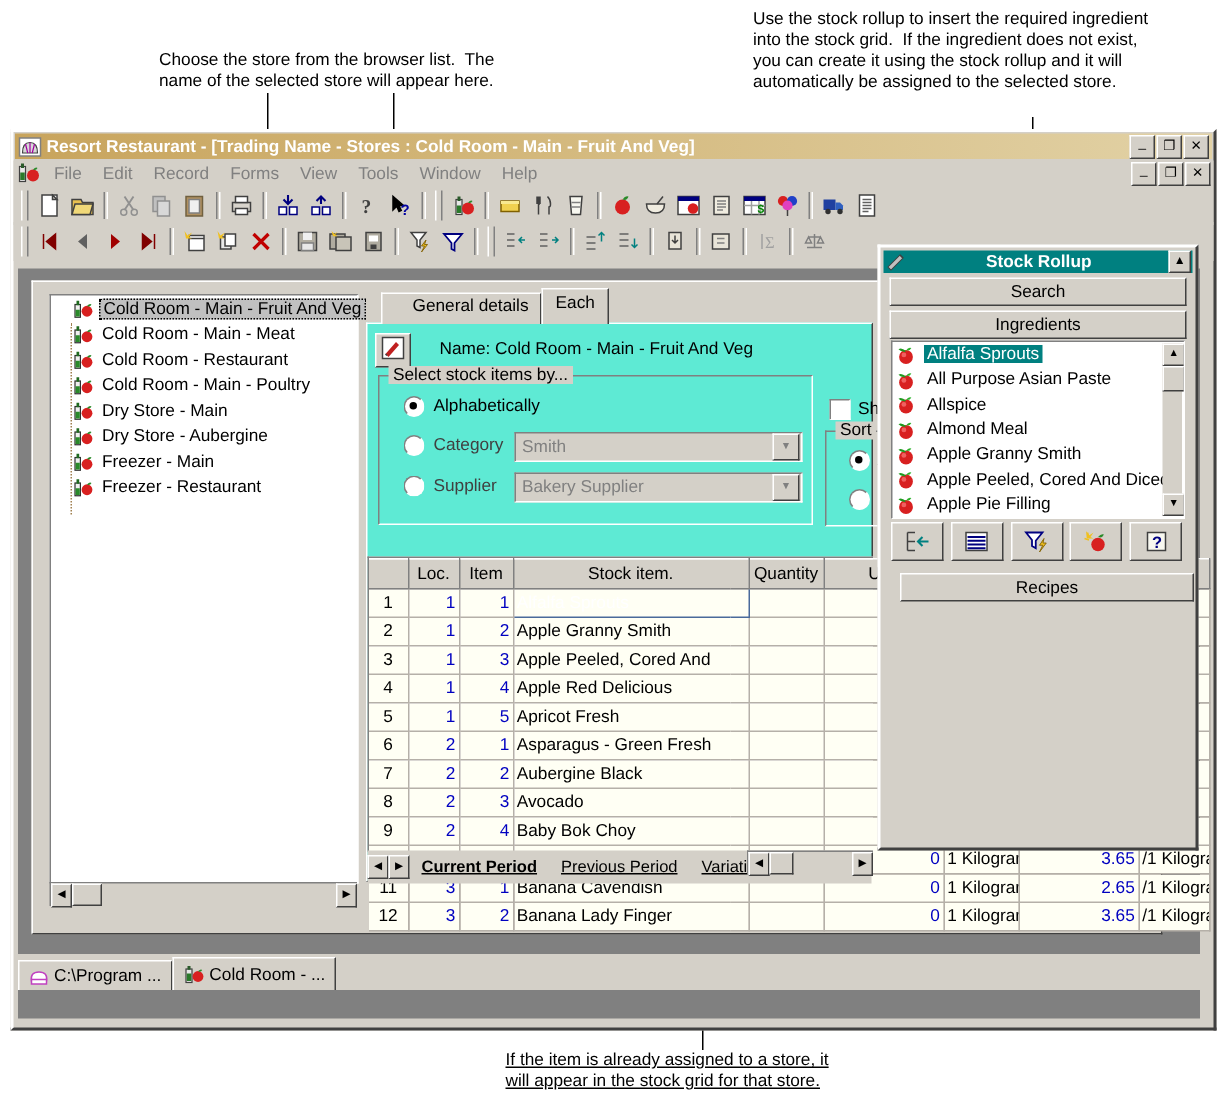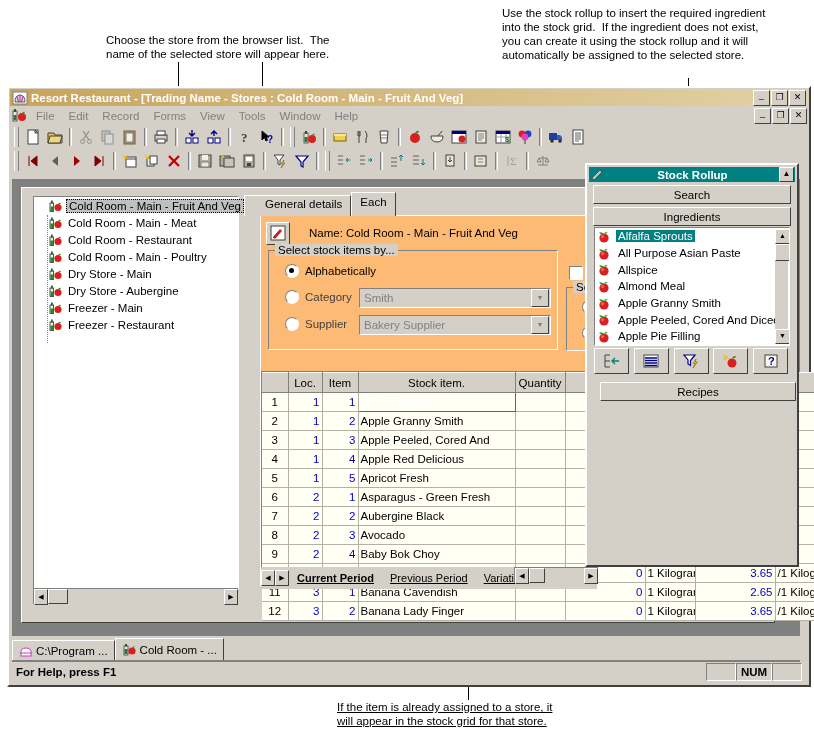--- a/index.html
+++ b/index.html
@@ -46,22 +46,22 @@
   .treerow.sel .tlabel{background:#c0c0c0;border:1px dotted #000;}
   .child{padding-left:14px;}
   .dots{position:absolute;border-left:1px dotted #a08050;}
 
   
   #panel{position:absolute;left:222px;top:8px;width:338px;height:391px;}
   .tabrow{display:flex;align-items:flex-end;height:20px;}
   .tab{height:18px;padding:2px 8px 0 8px;font-size:11.5px;background:#d4d0c8;
        border-top:1px solid #fff;border-left:1px solid #fff;border-right:1px solid #404040;}
   .tab.active{height:20px;padding-top:3px;border-bottom:none;position:relative;z-index:3;}
-  .panelbody{position:absolute;left:0;top:19px;width:336px;height:371px;background:#fdba74;
-       border-top:1px solid #fff;border-left:1px solid #fff;border-right:1px solid #404040;border-bottom:1px solid #404040;margin-left:16px;}
+  .panelbody{position:absolute;left:0;top:19px;width:336px;height:371px;background:#5eead4;
+       border-top:1px solid #fff;border-left:1px solid #fff;border-right:1px solid #404040;border-bottom:1px solid #404040;}
 
   .grpbox{position:absolute;border-top:1px solid #808080;border-left:1px solid #808080;border-right:1px solid #fff;border-bottom:1px solid #fff;}
   .grplabel{position:absolute;background:#d4d0c8;padding:0 3px;font-size:11.5px;top:-7px;left:6px;}
   .radio{width:12px;height:12px;border-radius:50%;background:#fff;
          border-top:1px solid #808080;border-left:1px solid #808080;border-right:1px solid #fff;border-bottom:1px solid #fff;
          display:inline-block;position:relative;}
   .radio.on::after{content:"";position:absolute;left:3px;top:3px;width:5px;height:5px;border-radius:50%;background:#000;}
   .chk{width:12px;height:12px;background:#fff;border-top:1px solid #808080;border-left:1px solid #808080;border-right:1px solid #fff;border-bottom:1px solid #fff;display:inline-block;}
   .combo{height:18px;background:#d4d0c8;border-top:1px solid #808080;border-left:1px solid #808080;border-right:1px solid #fff;border-bottom:1px solid #fff;display:flex;align-items:center;}
   .combo .ctext{flex:1;padding-left:4px;color:#808080;font-size:11.5px;}
@@ -573,21 +573,21 @@
                   <path d="M10 5 q1.8-2 3-1 q-1 2-3 1z" fill="#2a8a2a"></path>
                 </svg>
               </span>
               <span class="tlabel">Freezer - Restaurant</span>
             </div>
           </div>
       </div>
 
       <div id="panel">
         <div class="tabrow" style="position:relative;z-index:4;">
-          <div class="tab" style="margin-left:0;padding-left:20px;">
+          <div class="tab" style="margin-left:10px;padding-left:20px;">
             <span>General details</span>
           </div>
           <div class="tab active">
             <span>Each</span>
           </div>
         </div>
 
         <div class="panelbody">
 
           <div class="raised" style="position:absolute;left:5px;top:6px;width:22px;height:21px;display:flex;align-items:center;justify-content:center;">
@@ -863,30 +863,20 @@
             <rect x="3" y="1" width="2" height="2.5" fill="#2a5a2a"></rect>
             <rect x="2.5" y="6" width="3" height="5" fill="#2a7a2a"></rect>
             <circle cx="10" cy="8" r="3.6" fill="#d82020"></circle>
             <path d="M10 4.5 q1.8-1.8 2.8-0.8 q-0.9 1.8-2.8 0.8z" fill="#2a8a2a"></path>
           </svg>
       </span>
       <span>Cold Room - ...</span>
     </div>
   </div>
 
-  <div class="statusbar">
-    <div class="stpanel" style="flex:1;display:flex;align-items:center;padding-left:4px;border:none;">
-      <span style="font-size:11.5px;font-weight:bold;">For Help, press F1</span>
-    </div>
-    <div class="stpanel" style="width:28px;"></div>
-    <div class="stpanel" style="width:34px;display:flex;align-items:center;justify-content:center;">
-      <span style="font-size:11.5px;font-weight:bold;">NUM</span>
-    </div>
-    <div class="stpanel" style="width:28px;margin-right:2px;"></div>
-  </div>
 
 </div>
 
 <div id="rollup">
   <div class="rtitle">
     <span style="width:16px;height:13px;margin-left:1px;">
       <svg width="16" height="13" viewBox="0 0 16 13">
           <path d="M2 10 l8-8 l2 2 l-8 8z" fill="#c0c0c0" stroke="#404040" stroke-width="0.7"></path>
           <path d="M10 2 l2 2" stroke="#404040"></path>
         </svg>

